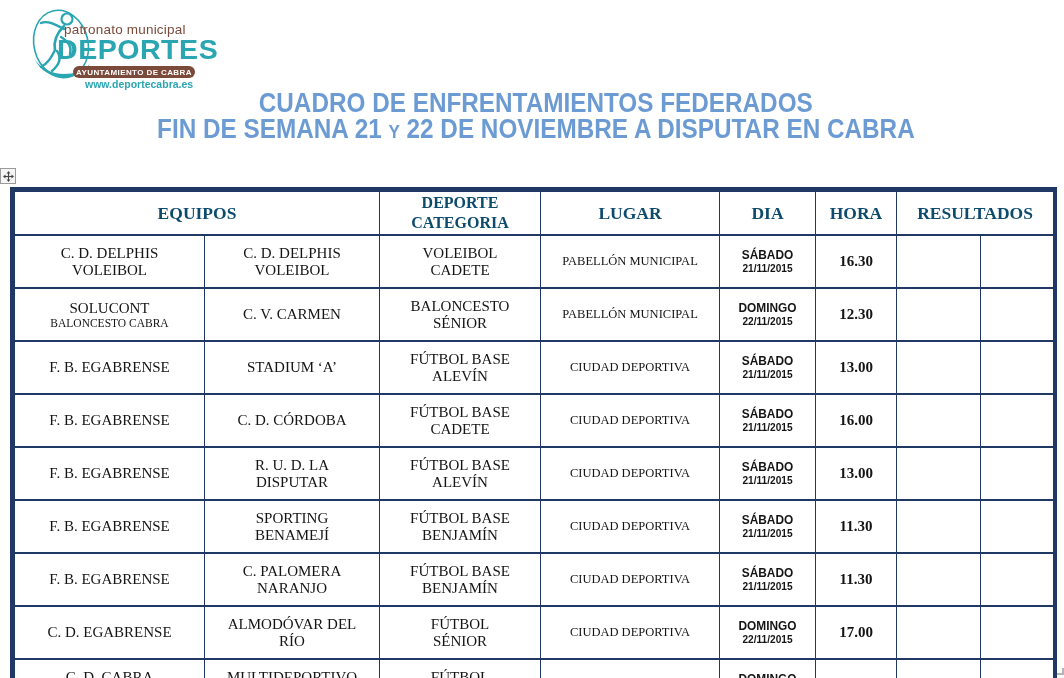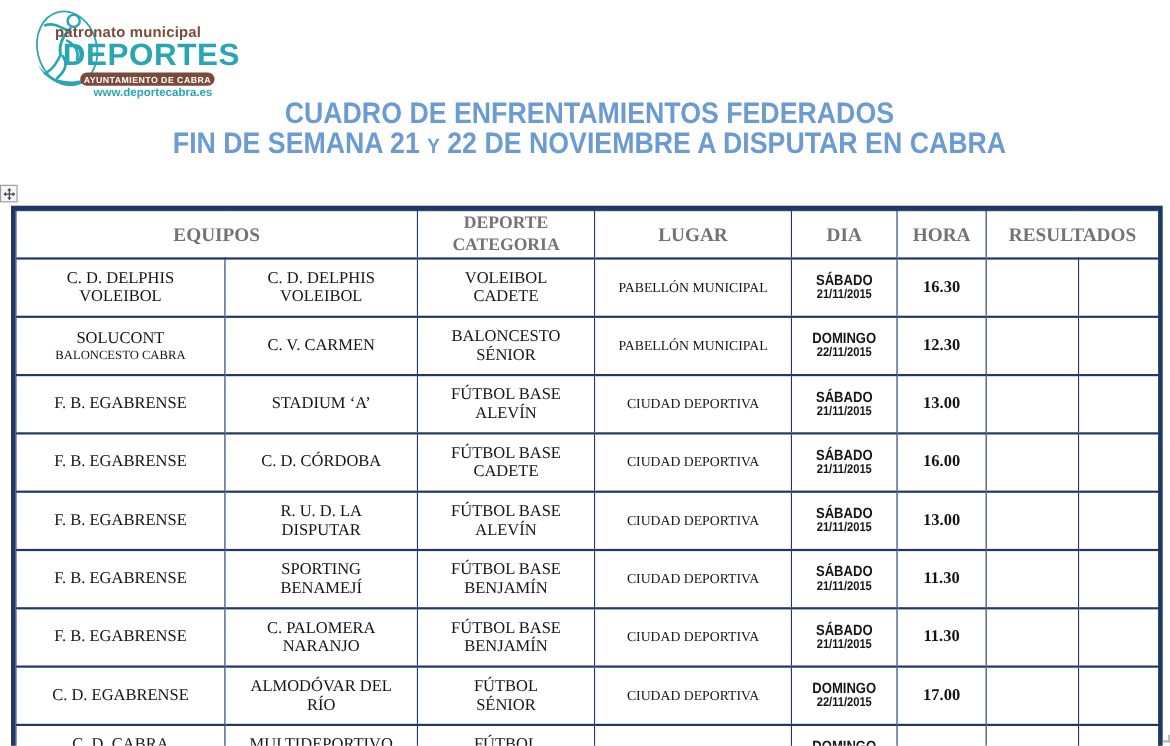--- a/index.html
+++ b/index.html
@@ -13,22 +13,22 @@
   html,body{background:#ffffff;}
   body{
     width:1064px;height:678px;position:relative;overflow:hidden;
     font-family:"Liberation Serif", serif;color:var(--ink);
   }
 
   
   .logo{position:absolute;left:28px;top:4px;width:210px;height:84px;}
   .logo-figure{position:absolute;left:0;top:2px;}
   .logo-line1{
-    position:absolute;left:22px;top:18px;
-    font-family:"Liberation Sans",sans-serif;font-weight:bold;
+    position:absolute;left:36px;top:18px;
+    font-family:"Liberation Sans",sans-serif;font-weight:normal;
     font-size:13.5px;color:var(--brown);letter-spacing:.2px;white-space:nowrap;
   }
   .logo-line2{
     position:absolute;left:29px;top:30px;
     font-family:"Liberation Sans",sans-serif;font-weight:bold;
     font-size:28px;color:var(--teal);letter-spacing:.5px;white-space:nowrap;
     transform:scaleX(1.02);transform-origin:left center;
   }
   .logo-banner{
     position:absolute;left:45px;top:62px;width:122px;height:12px;
@@ -68,21 +68,21 @@
     border:4px solid var(--navy);background:#ffffff;
   }
   table{border-collapse:collapse;table-layout:fixed;width:1039px;}
   th,td{
     border:1px solid var(--navy);border-bottom-width:2px;
     text-align:center;vertical-align:middle;
     white-space:pre-line;overflow:hidden;padding:1px 2px;
   }
   thead tr{height:40px;}
   tbody tr{height:53px;}
-  th{font-family:"Liberation Serif",serif;font-weight:bold;font-size:17.5px;color:#737373;}
+  th{font-family:"Liberation Serif",serif;font-weight:bold;font-size:17.5px;color:#0c4a6e;}
   th.small{font-size:16px;line-height:1.25;}
   td.team{font-size:15px;line-height:1.12;}
   td.team .sub{display:block;font-size:11.5px;line-height:1.1;}
   td.venue{font-size:12.5px;}
   td.day .day-name,
   td.day .day-date{
     display:block;font-family:"Liberation Sans",sans-serif;font-weight:bold;
     transform:scaleX(0.88);transform-origin:center;
   }
   td.day .day-name{font-size:13.5px;line-height:1.15;}

